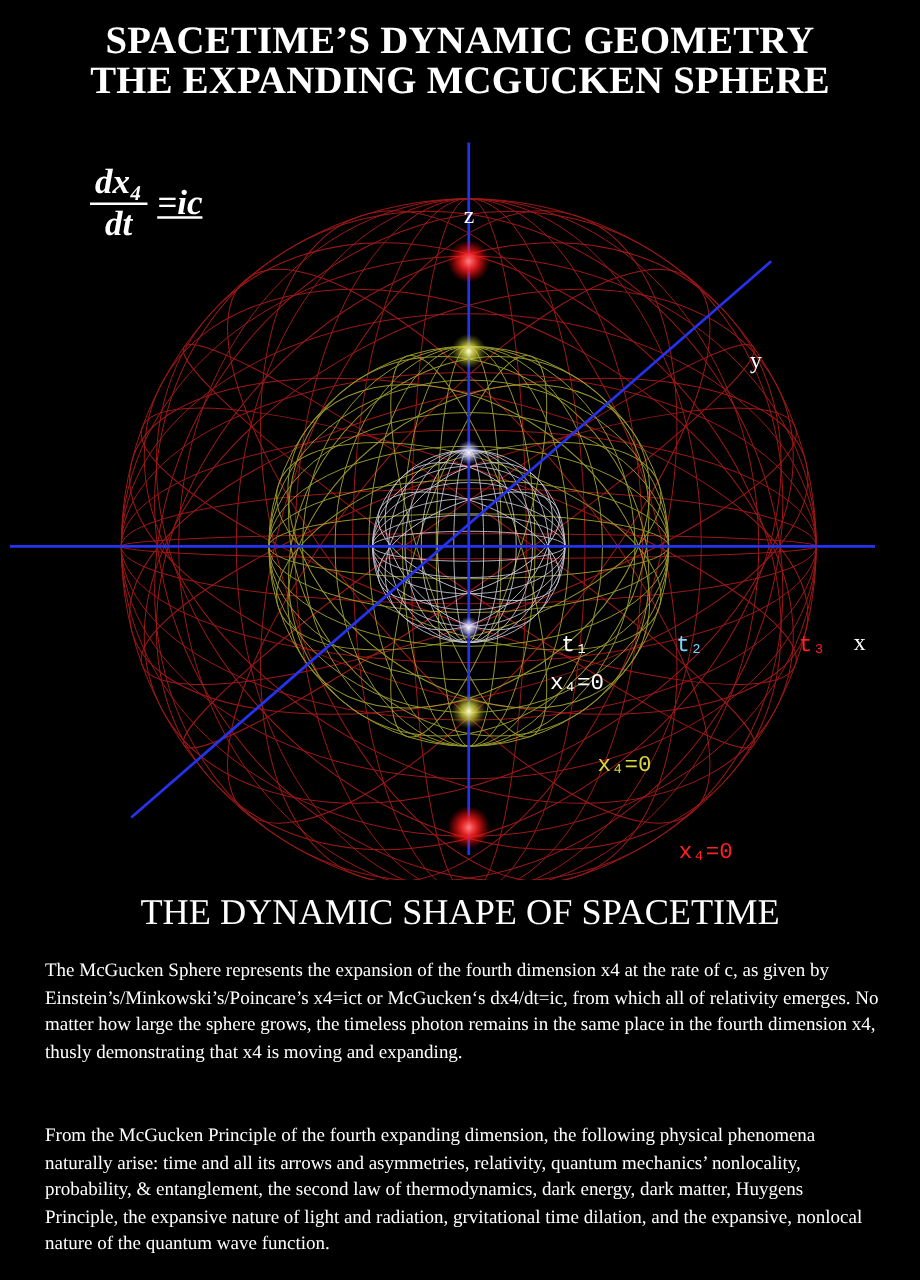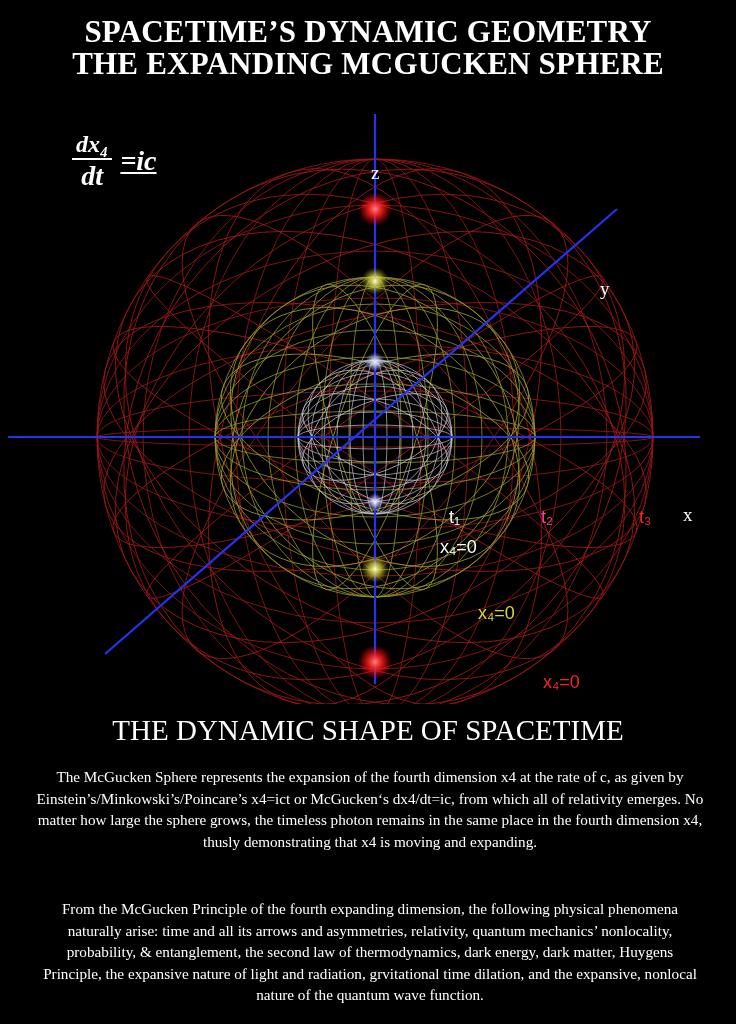--- a/index.html
+++ b/index.html
@@ -48,21 +48,21 @@
     font-weight: bold;
     color: #ffffff;
   }
   .frac {
     display: inline-flex;
     flex-direction: column;
     align-items: center;
     line-height: 1.0;
   }
   .frac .num {
-    font-size: 24px;
+    font-size: 28px;
     padding: 0 4px 2px 4px;
   }
   .frac .bar {
     width: 100%;
     height: 2px;
     background: #ffffff;
   }
   .frac .den {
     font-size: 28px;
     padding: 2px 4px 0 4px;
@@ -88,25 +88,25 @@
     font-family: "Liberation Serif", serif;
     font-size: 19px;
     color: #ffffff;
   }
   .lbl-z { left: 371px; top: 78px; }
   .lbl-y { left: 600px; top: 194px; }
   .lbl-x { left: 683px; top: 420px; }
 
   .marker {
     position: absolute;
-    font-family: Liberation Sans, sans-serif;
+    font-family: Liberation Mono, monospace;
     font-size: 18px;
   }
   .m-t1 { left: 449px; top: 423px; color: #ffffff; }
-  .m-t2 { left: 541px; top: 423px; color: #ec4899; }
+  .m-t2 { left: 541px; top: 423px; color: #7dd3fc; }
   .m-t3 { left: 639px; top: 423px; color: #ff2020; text-align: right; }
   .m-x4a { left: 440px; top: 453px; color: #ffffff; font-size: 18px; }
   .m-x4b { left: 478px; top: 519px; color: #d8d83c; font-size: 18px; }
   .m-x4c { left: 543px; top: 588px; color: #ff2020; font-size: 18px; }
 
   
   .subtitle {
     position: absolute;
     top: 700px;
     left: 0;
@@ -120,21 +120,21 @@
 
   
   .body-text {
     position: absolute;
     left: 36px;
     width: 668px;
     font-family: "Liberation Serif", serif;
     font-size: 15.2px;
     line-height: 1.42;
     color: #ffffff;
-    text-align: center;
+    text-align: left;
   }
   .para1 { top: 752px; }
   .para2 { top: 884px; }
 </style>
 </head>
 <body>
 
 <div id="poster">
 
   <div class="title-block">

